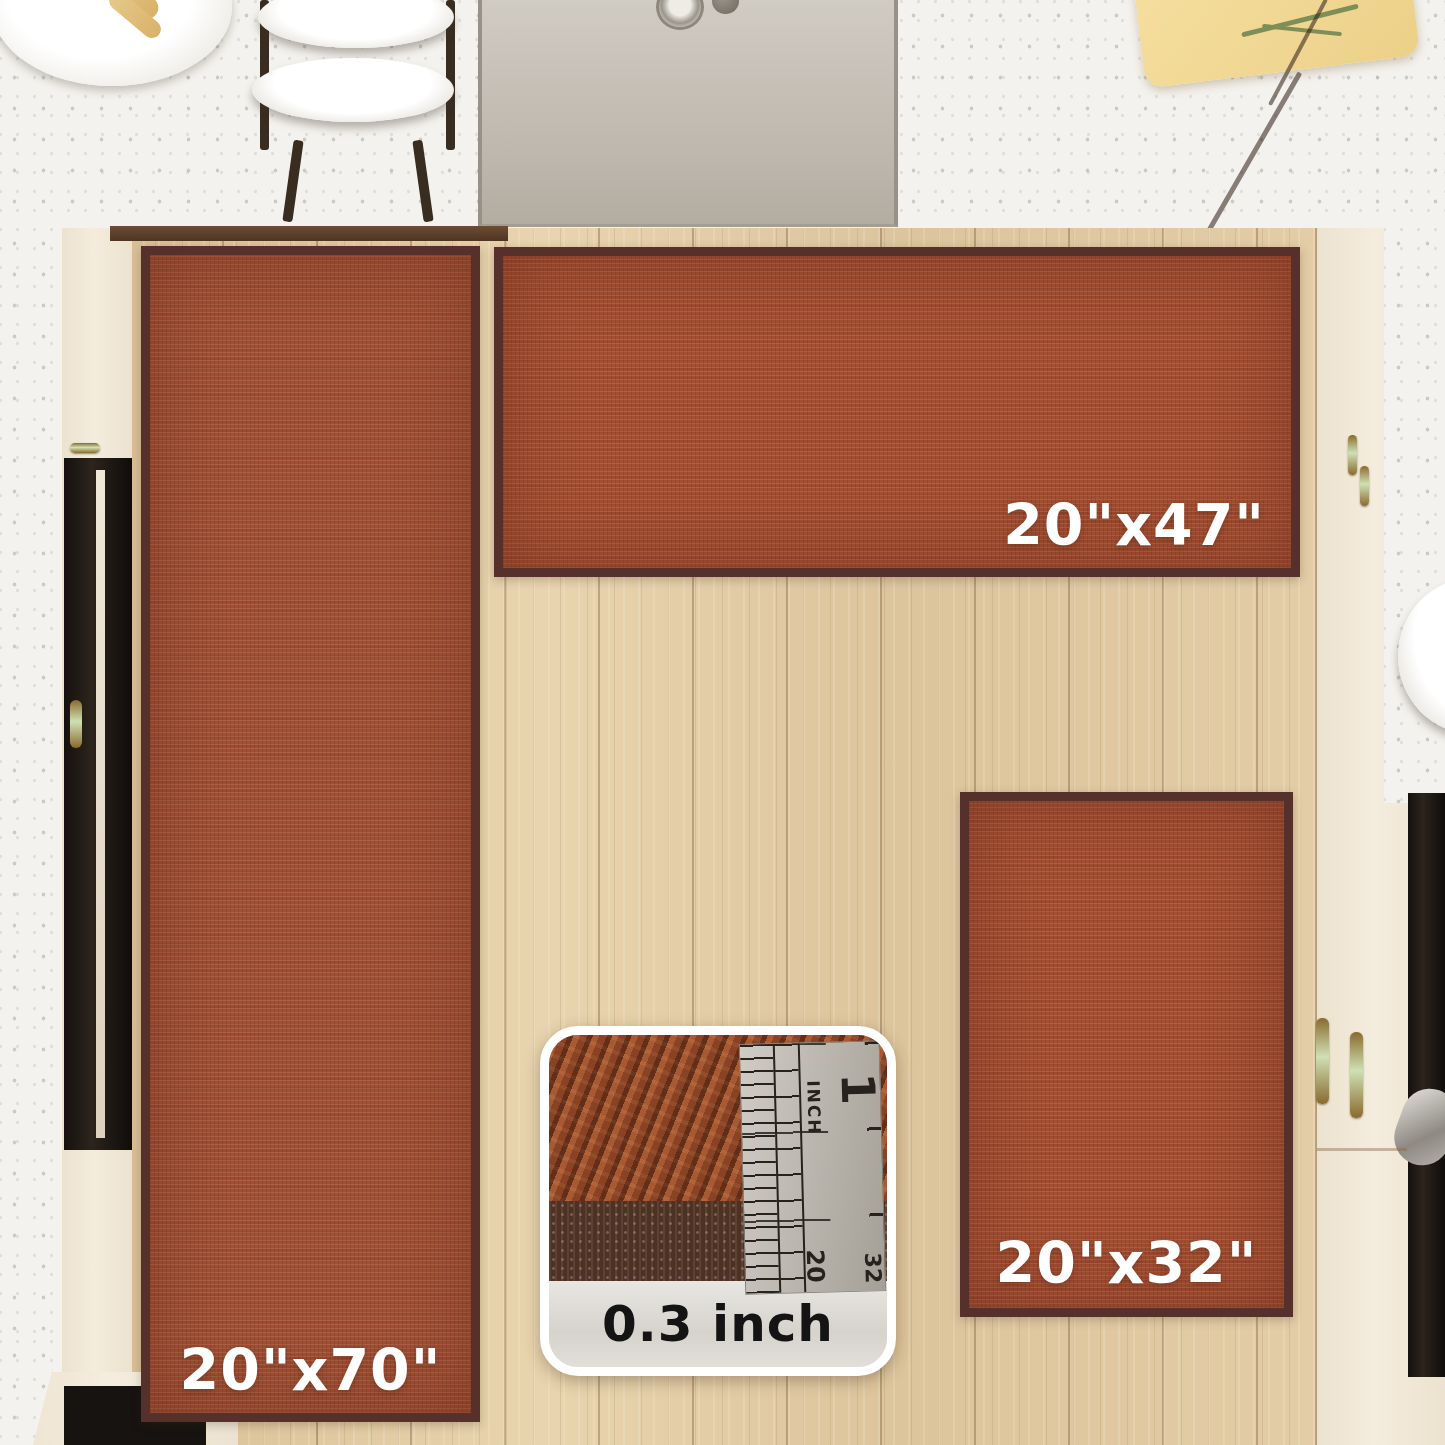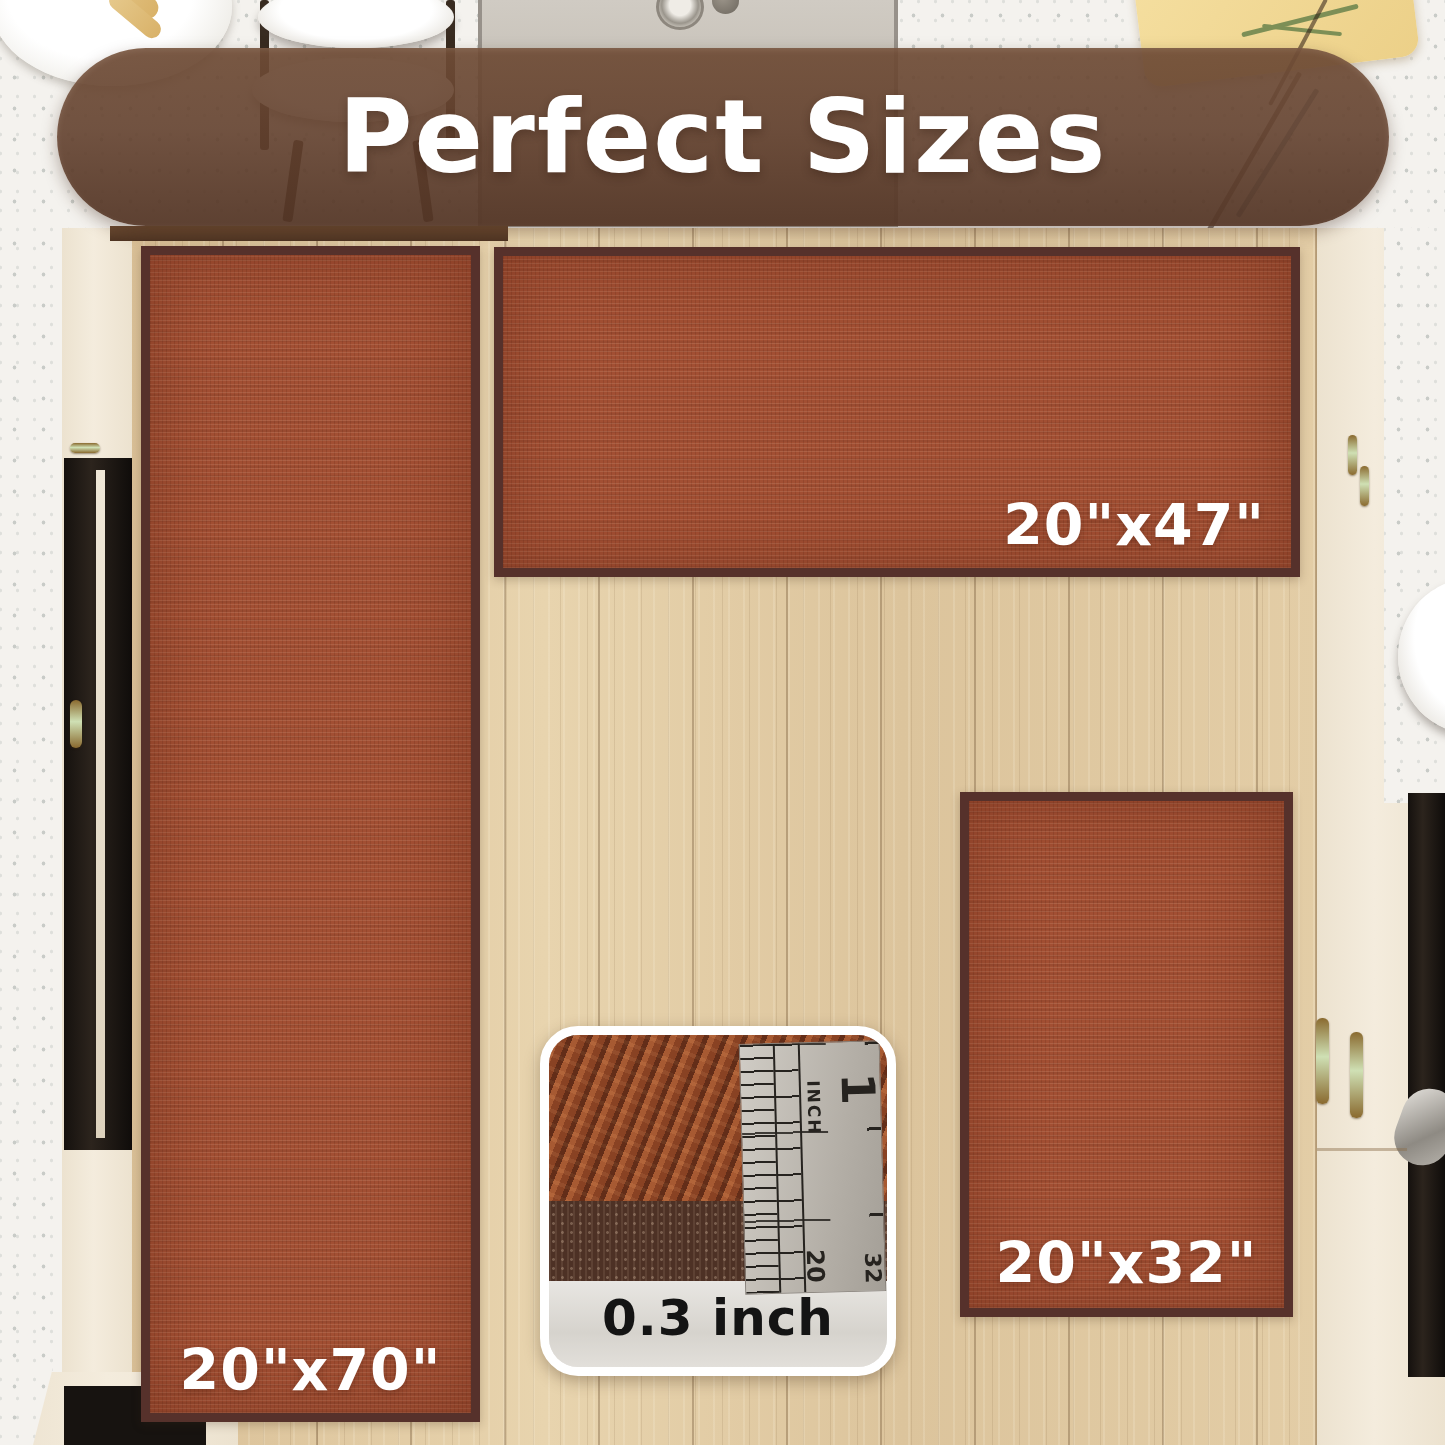--- a/index.html
+++ b/index.html
@@ -96,21 +96,21 @@
     border-right:2px solid #26231f;}
   .ruler .t2{position:absolute;left:24%;top:0;bottom:0;width:18%;
     background-image:repeating-linear-gradient(to bottom,#26231f 0 2px,transparent 2px 26px);
     border-right:2px solid #26231f;}
   .ruler .t3{position:absolute;left:0;top:0;bottom:0;width:62%;
     background-image:repeating-linear-gradient(to bottom,rgba(38,35,31,.85) 0 2px,transparent 2px 88px);}
   .ruler .t4{position:absolute;right:0;top:0;bottom:0;width:10%;
     background-image:repeating-linear-gradient(to bottom,#26231f 0 3px,transparent 3px 86px);}
   .rot{transform:rotate(90deg);transform-origin:center;color:#26231f;font-weight:800;}
   .thickness{
-    position:absolute;left:0;right:0;bottom:20px;text-align:center;
+    position:absolute;left:0;right:0;bottom:14px;text-align:center;
     color:#141414;font-size:50px;font-weight:800;letter-spacing:1px;
   }
   
   .oven{background:linear-gradient(90deg,#15110e,#2c241d 40%,#0f0c0a);}
   .handle-brass{background:linear-gradient(180deg,#8a6a2f,#cfe0b4 45%,#8a6a2f);border-radius:6px;box-shadow:0 1px 2px rgba(60,40,10,.5);}
   .seam{background:rgba(140,110,75,.45);}
 </style>
 </head>
 <body>
 
@@ -190,18 +190,14 @@
       <div class="t4"></div>
       <div class="abs rot" style="right:4%;top:8%;font-size:46px;">1</div>
       <div class="abs rot" style="right:28%;top:22%;font-size:17px;letter-spacing:2px;">INCH</div>
       <div class="abs rot" style="left:38%;bottom:5%;font-size:24px;">20</div>
       <div class="abs rot" style="right:-3%;bottom:4%;font-size:22px;">32</div>
     </div>
 
     <div class="thickness">0.3 inch</div>
   </div>
 
-  <div class="abs banner" style="left:57px;top:48px;width:1332px;height:178px;">
-    <div class="abs wire" style="left:1218px;top:30px;width:5px;height:150px;transform:rotate(32deg);opacity:.25;"></div>
-    <div class="banner-title">Perfect Sizes</div>
-  </div>
 
 </div>
 
 </body></html>

